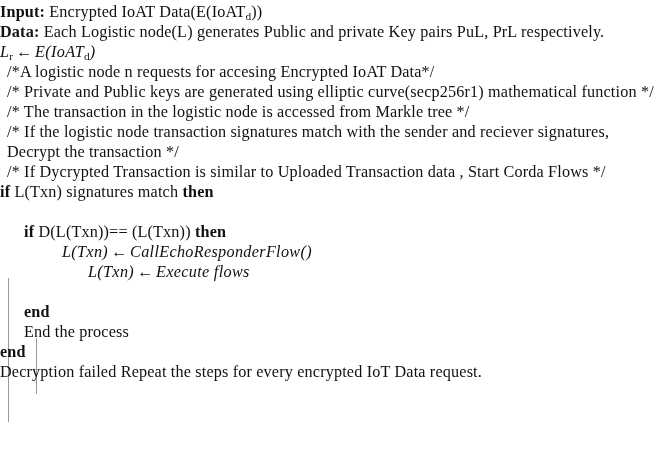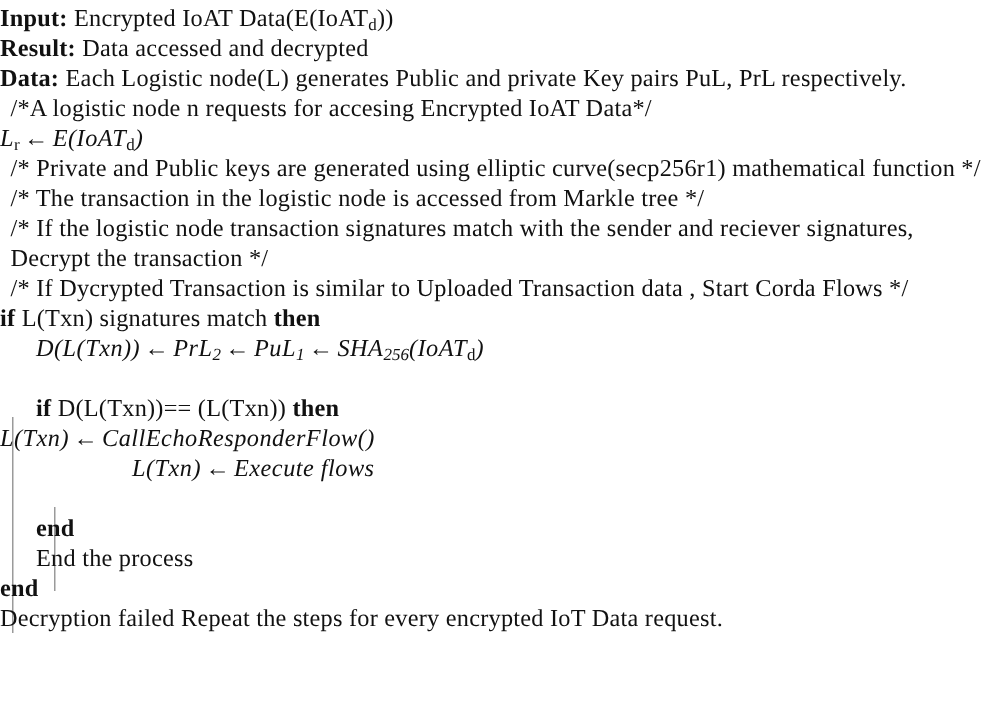--- a/index.html
+++ b/index.html
@@ -58,21 +58,21 @@
     line-height: 0;
     vertical-align: -0.28em;
     letter-spacing: 0;
   }
   sub.up { font-style: normal; }
 
   
   .ind0 { padding-left: 0px; }
   .ind-c { padding-left: 7px; }   
   .ind1 { padding-left: 24px; }
-  .ind3 { }
+  .ind3 { padding-left: 62px; }
   .ind3b { padding-left: 72px; margin-left: 16px; }
 
   
   .rule {
     position: absolute;
     width: 1.4px;
     background: #9a9a9a;
   }
   #rule-outer {
     left: 8px;
@@ -93,55 +93,48 @@
 <div id="algo">
 
   <div class="rule" id="rule-outer"></div>
   <div class="rule" id="rule-inner"></div>
 
   <div class="line ind0">
     <span class="kw">Input:</span>
     <span class="rm"><span>Encrypted IoAT Data(E(IoAT</span><sub class="up">d</sub><span>))</span></span>
   </div>
 
-  <div class="line ind0">
-    <span class="kw">Result:</span>
-    <span class="rm">Data accessed and decrypted</span>
-  </div>
 
   <div class="line ind0">
     <span class="kw">Data:</span>
     <span class="rm">Each Logistic node(L) generates Public and private Key pairs PuL, PrL respectively.</span>
   </div>
 
-  <div class="line ind-c">/*A logistic node n requests for accesing Encrypted IoAT Data*/</div>
-
   <div class="line ind0">
     <span class="math"><span>L</span><sub class="up">r</sub><span class="op">←</span><span>E(IoAT</span><sub class="up">d</sub><span>)</span></span>
   </div>
+
+  <div class="line ind-c">/*A logistic node n requests for accesing Encrypted IoAT Data*/</div>
 
 
   <div class="line flow ind-c">/* Private and Public keys are generated using elliptic curve(secp256r1) mathematical function */</div>
 
 
   <div class="line ind-c">/* The transaction in the logistic node is accessed from Markle tree */</div>
 
   <div class="line flow ind-c">/* If the logistic node transaction signatures match with the sender and reciever signatures, Decrypt the transaction */</div>
 
   <div class="line ind-c">/* If Dycrypted Transaction is similar to Uploaded Transaction data , Start Corda Flows */</div>
 
   <div class="line ind0">
     <span class="kw">if</span>
     <span class="it">L(Txn) signatures match</span>
     <span class="kw">then</span>
   </div>
 
-  <div class="line ind1">
-    <span class="math"><span>D(L(Txn))</span><span class="op">←</span><span>PrL</span><sub>2</sub><span class="op">←</span><span>PuL</span><sub>1</sub><span class="op">←</span><span>SHA</span><sub>256</sub><span>(IoAT</span><sub class="up">d</sub><span>)</span></span>
-  </div>
 
   <div class="spacer"></div>
 
   <div class="line ind1">
     <span class="kw">if</span>
     <span class="it">D(L(Txn))== (L(Txn))</span>
     <span class="kw">then</span>
   </div>
 
   <div class="line ind3">

